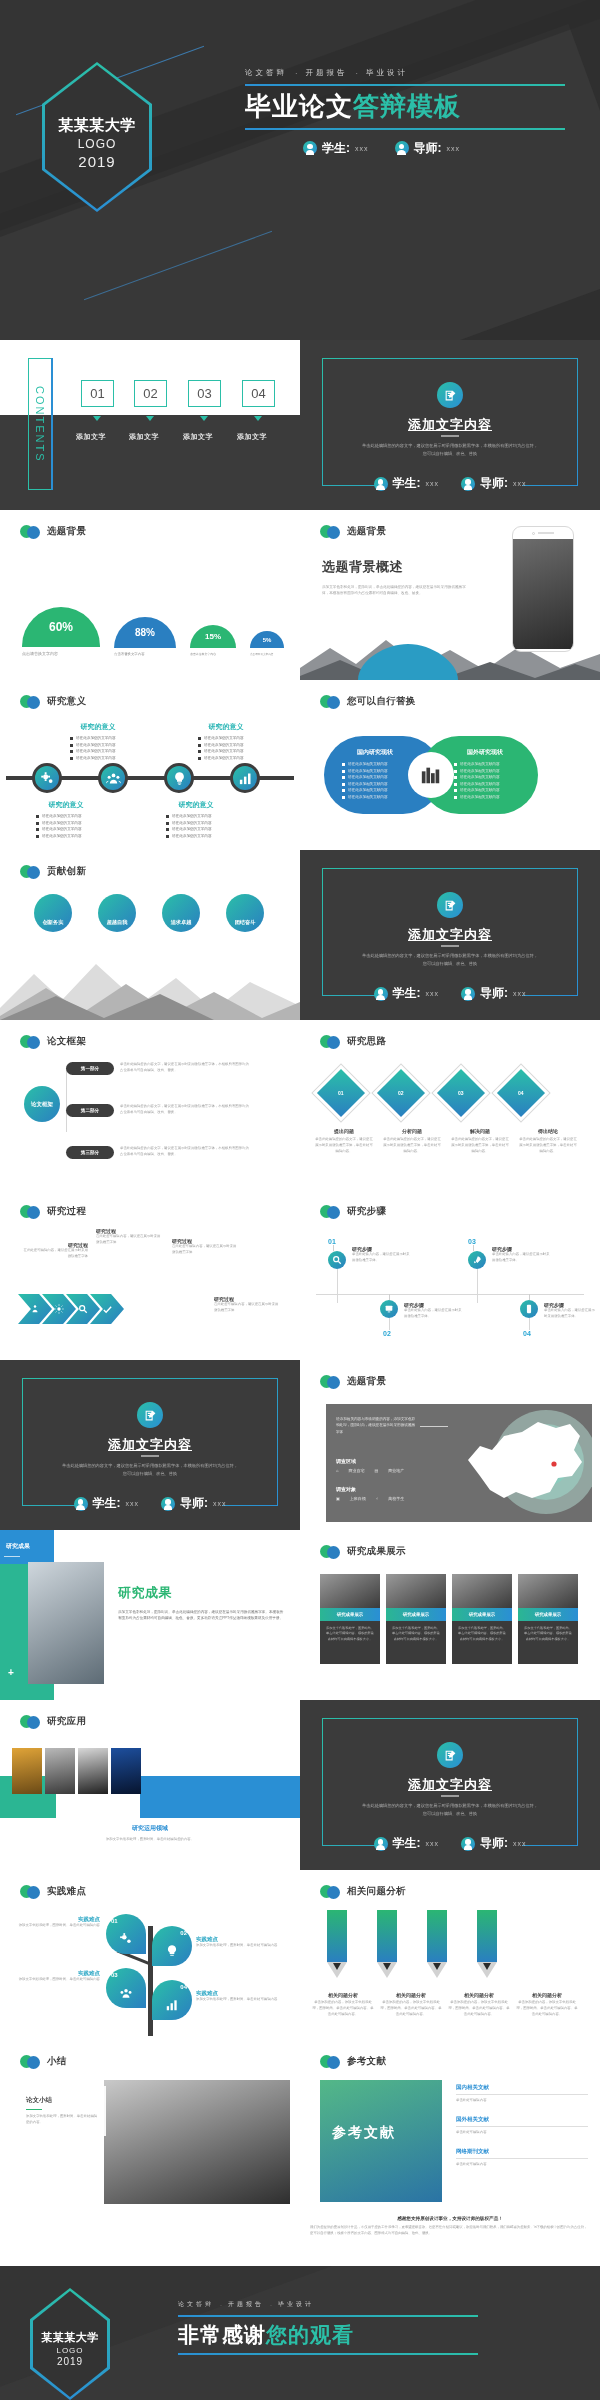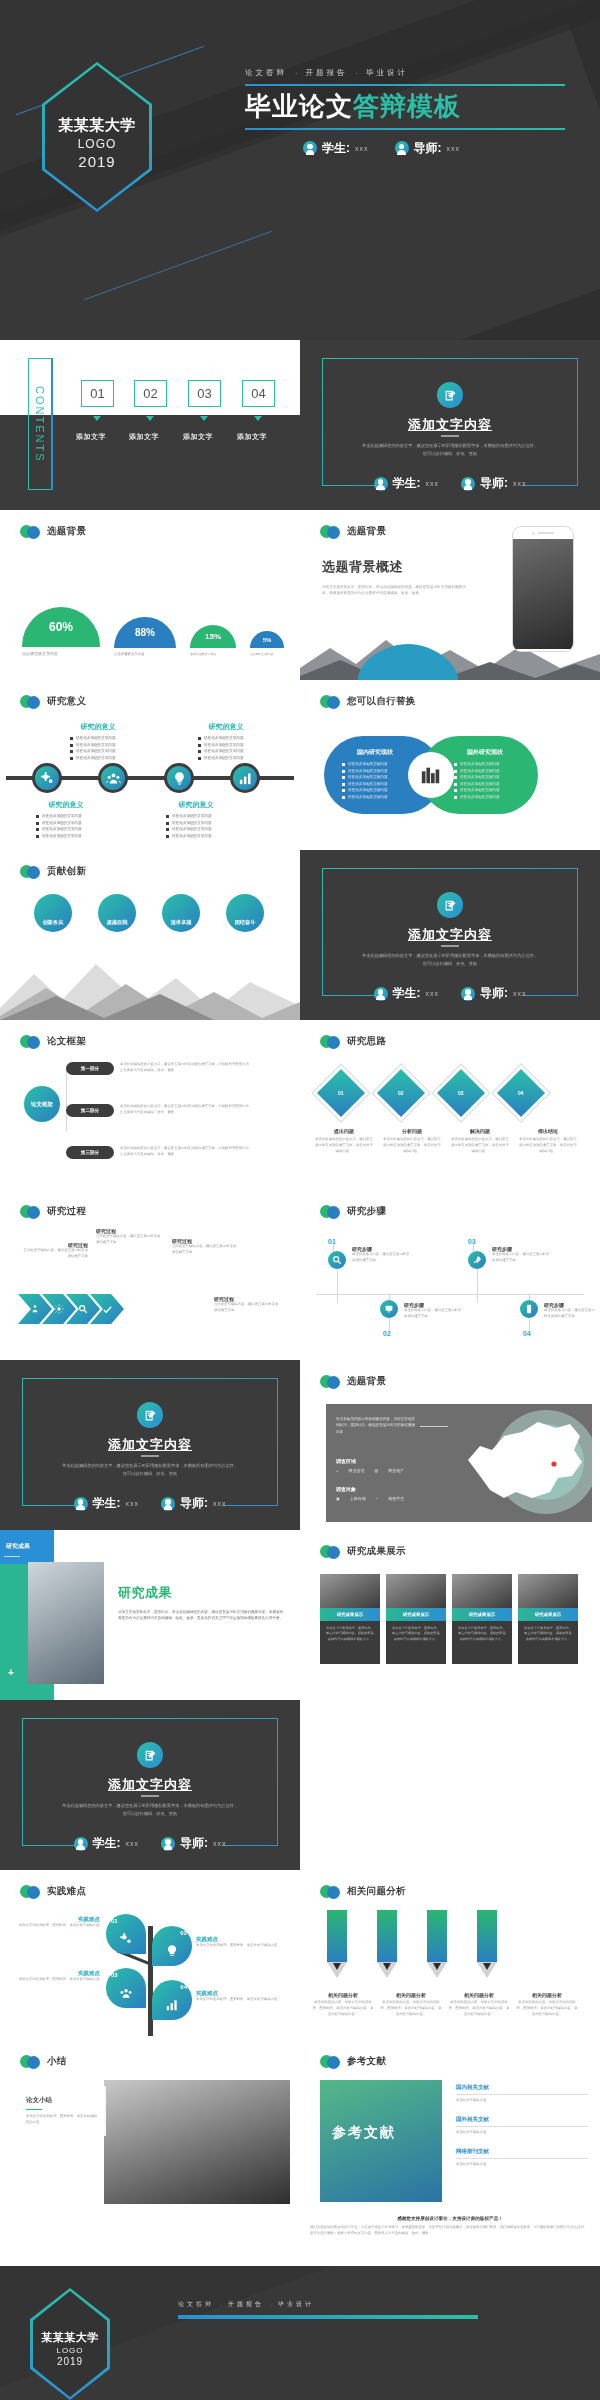--- a/index.html
+++ b/index.html
@@ -895,20 +895,41 @@
         <div class="card">
           <div class="img"></div>
           <div class="bar">研究成果展示</div>
           <div class="bd">添加文字色彩和处理，图形时尚。单击此处可编辑内容。模板的形象素材均可自由编辑本模板大小。</div>
         </div>
       </div>
     </div>
   </div>
 
   <div class="row">
+    <div class="slide">
+      <div class="sec-head" style="left:20px;top:14px;">
+        <span class="sec-dots">
+            <i class="g"></i>
+            <i class="b"></i>
+          </span>
+        <span class="sec-title">研究应用</span>
+      </div>
+      <div class="ribbon" style="left:0;top:76px;width:56px;height:42px;background:#2bb693;"></div>
+      <div class="ribbon" style="left:140px;top:76px;width:160px;height:42px;background:#2a8fd4;"></div>
+      <div style="position:absolute;left:12px;top:48px;display:flex;gap:3px;">
+        <div style="width:30px;height:46px;background:linear-gradient(170deg,#e0a438,#6b4a16);"></div>
+        <div style="width:30px;height:46px;background:linear-gradient(170deg,#b9b9b9,#3a3a3a);"></div>
+        <div style="width:30px;height:46px;background:linear-gradient(170deg,#d8d8d8,#202020);"></div>
+        <div style="width:30px;height:46px;background:linear-gradient(170deg,#1d4f9e,#07142e);"></div>
+      </div>
+      <div style="position:absolute;left:0;right:0;top:124px;text-align:center;">
+        <div style="font-size:6px;font-weight:bold;color:#2a8fd4;">研究运用领域</div>
+        <div class="micro" style="margin-top:4px;padding:0 44px;">添加文字色彩和处理，图形时尚。单击此处编辑您的内容。</div>
+      </div>
+    </div>
 
     <div class="slide">
       <div class="txtslide">
         <div class="frame"></div>
         <div class="frame-gap"></div>
         <div class="badge">
           <svg viewBox="0 0 24 24" fill="none" stroke="#fff" stroke-width="2">
               <path d="M4 4h11v16H4z"></path>
               <path d="M7 8h6M7 12h4"></path>
               <path d="M16 3l5 5-7 7-5 1 1-5z" fill="#fff" stroke="none"></path>
@@ -1125,17 +1146,20 @@
 
     <div style="position:absolute;left:178px;top:34px;width:300px;">
       <div class="kicker" style="font-size:6px;letter-spacing:2px;gap:6px;">
         <span>论文答辩</span>
         <span class="dot">·</span>
         <span>开题报告</span>
         <span class="dot">·</span>
         <span>毕业设计</span>
       </div>
       <div class="rule"></div>
+      <div class="bigtitle" style="font-size:21px;">
+        <span class="w">非常感谢</span><span class="t">您的观看</span>
+      </div>
       <div class="rule"></div>
     </div>
   </div>
 
 </div>
 
 </body></html>

